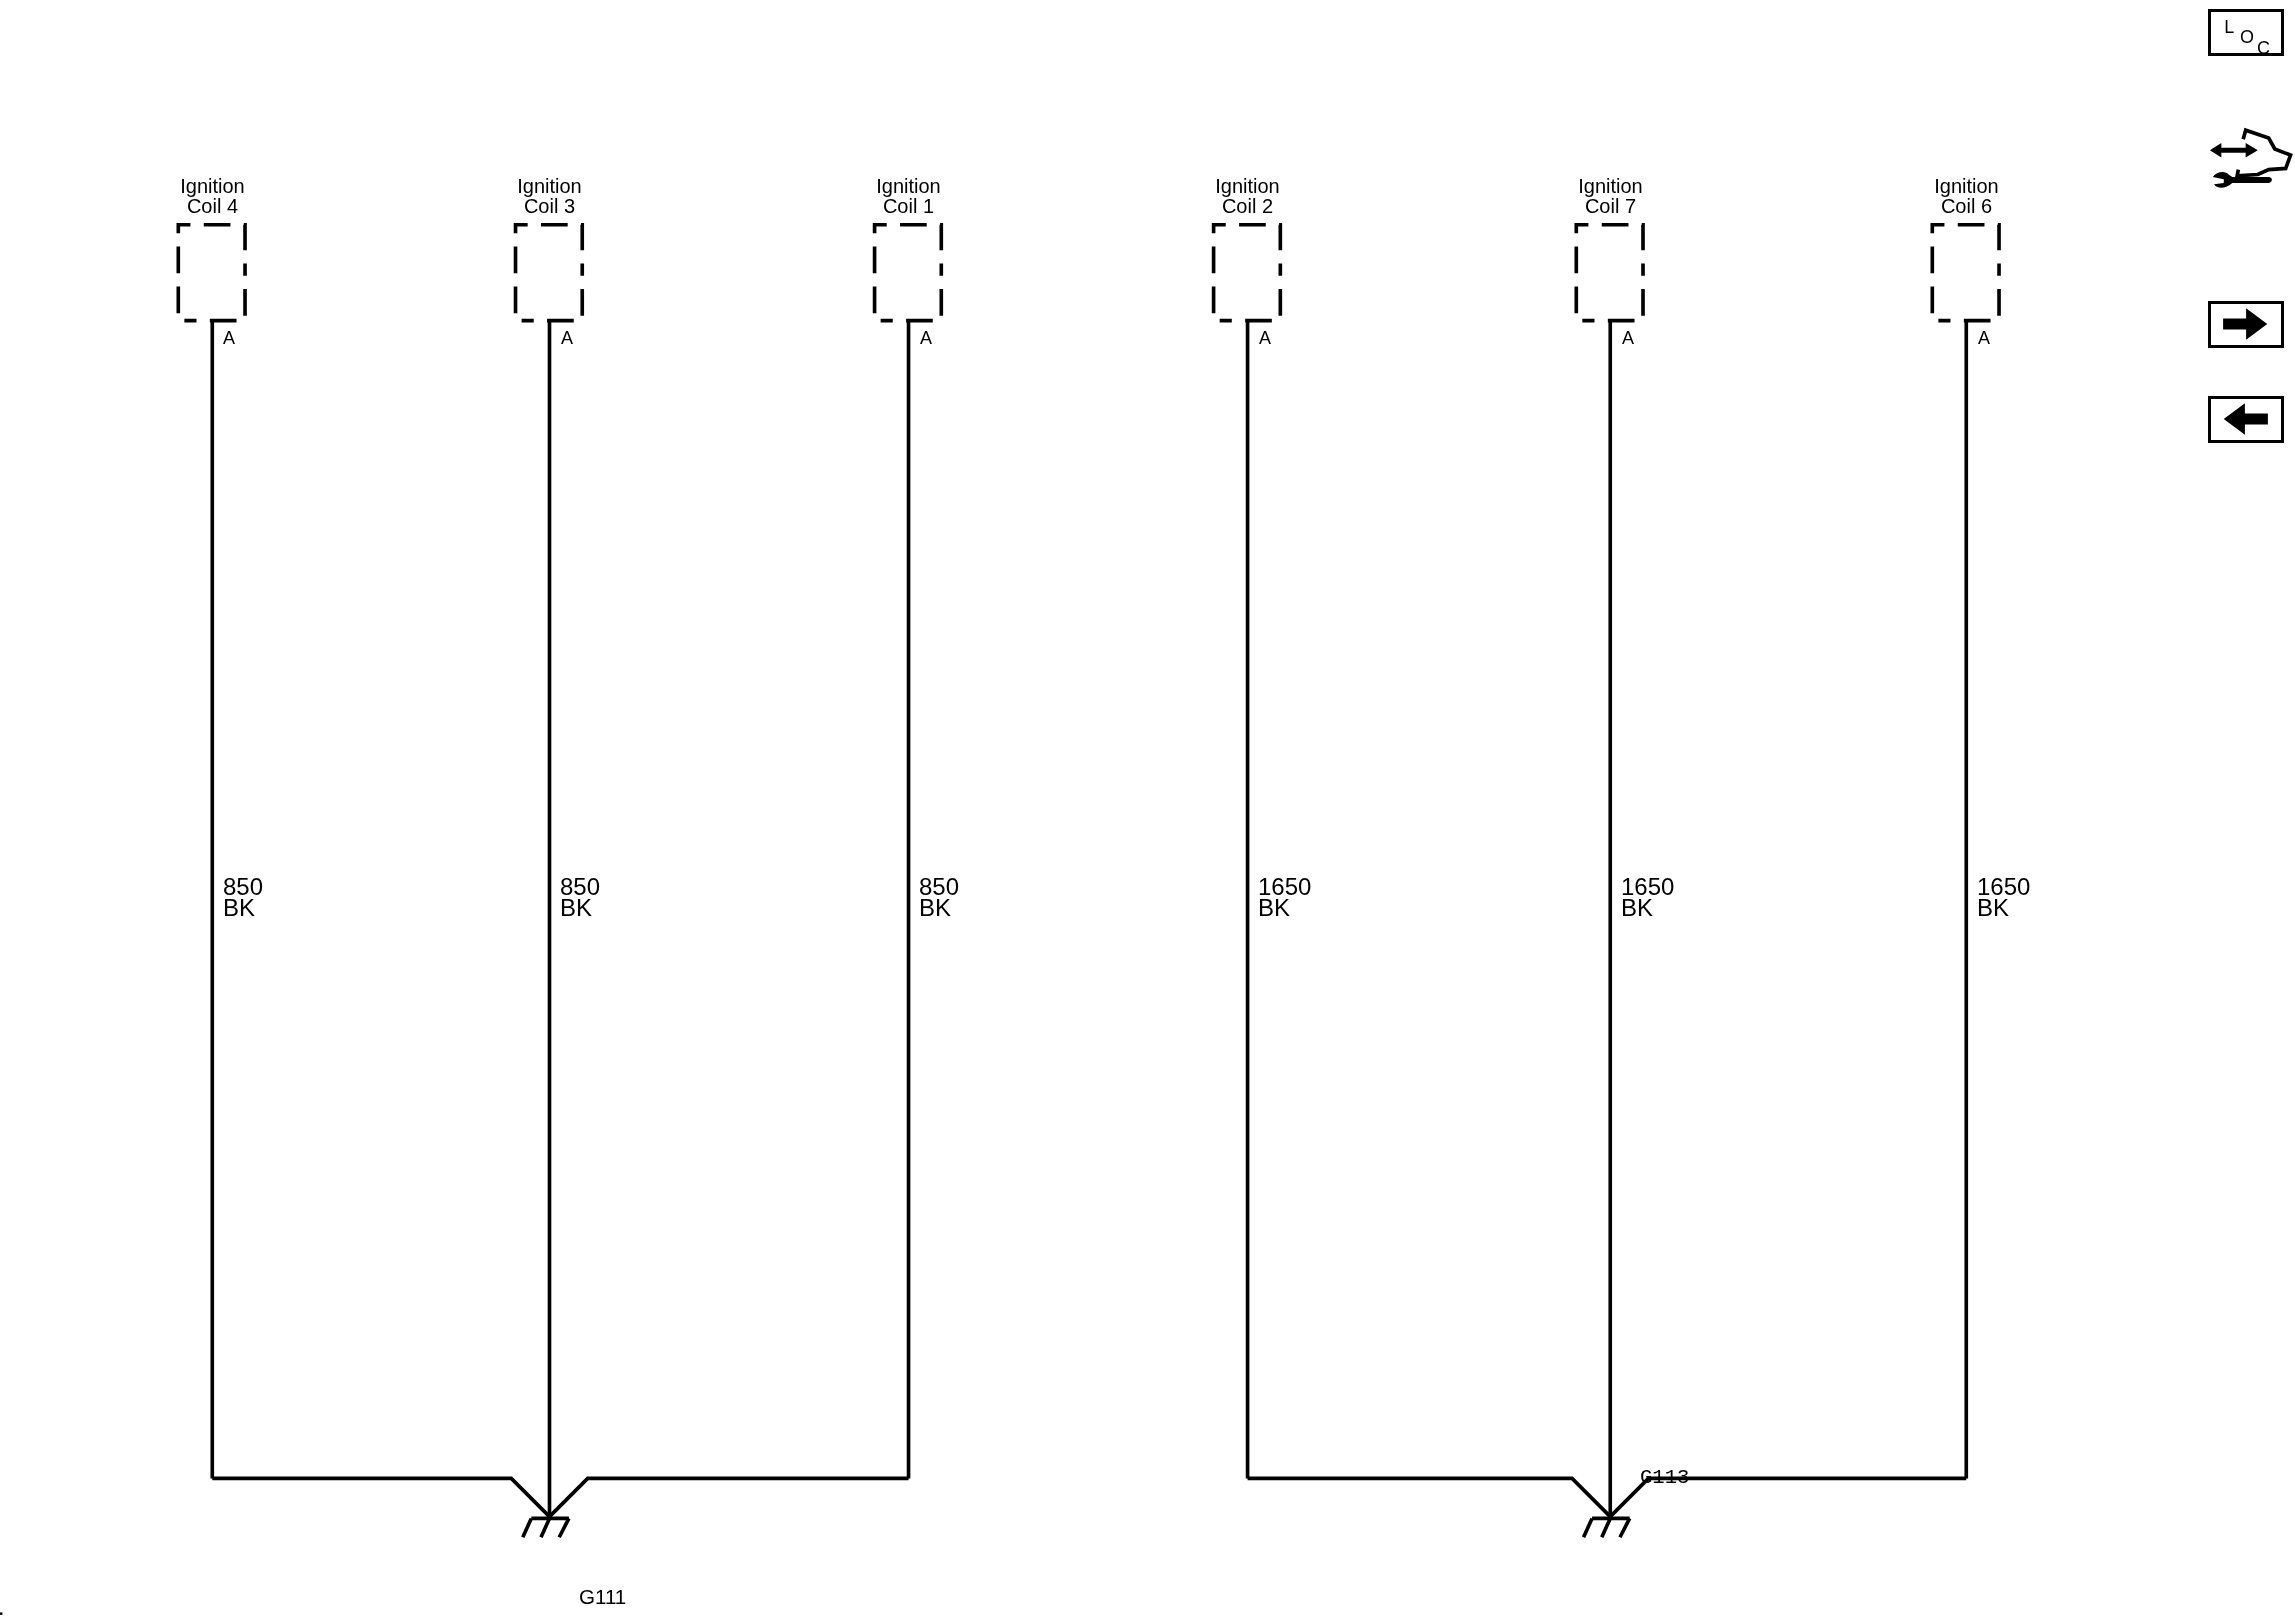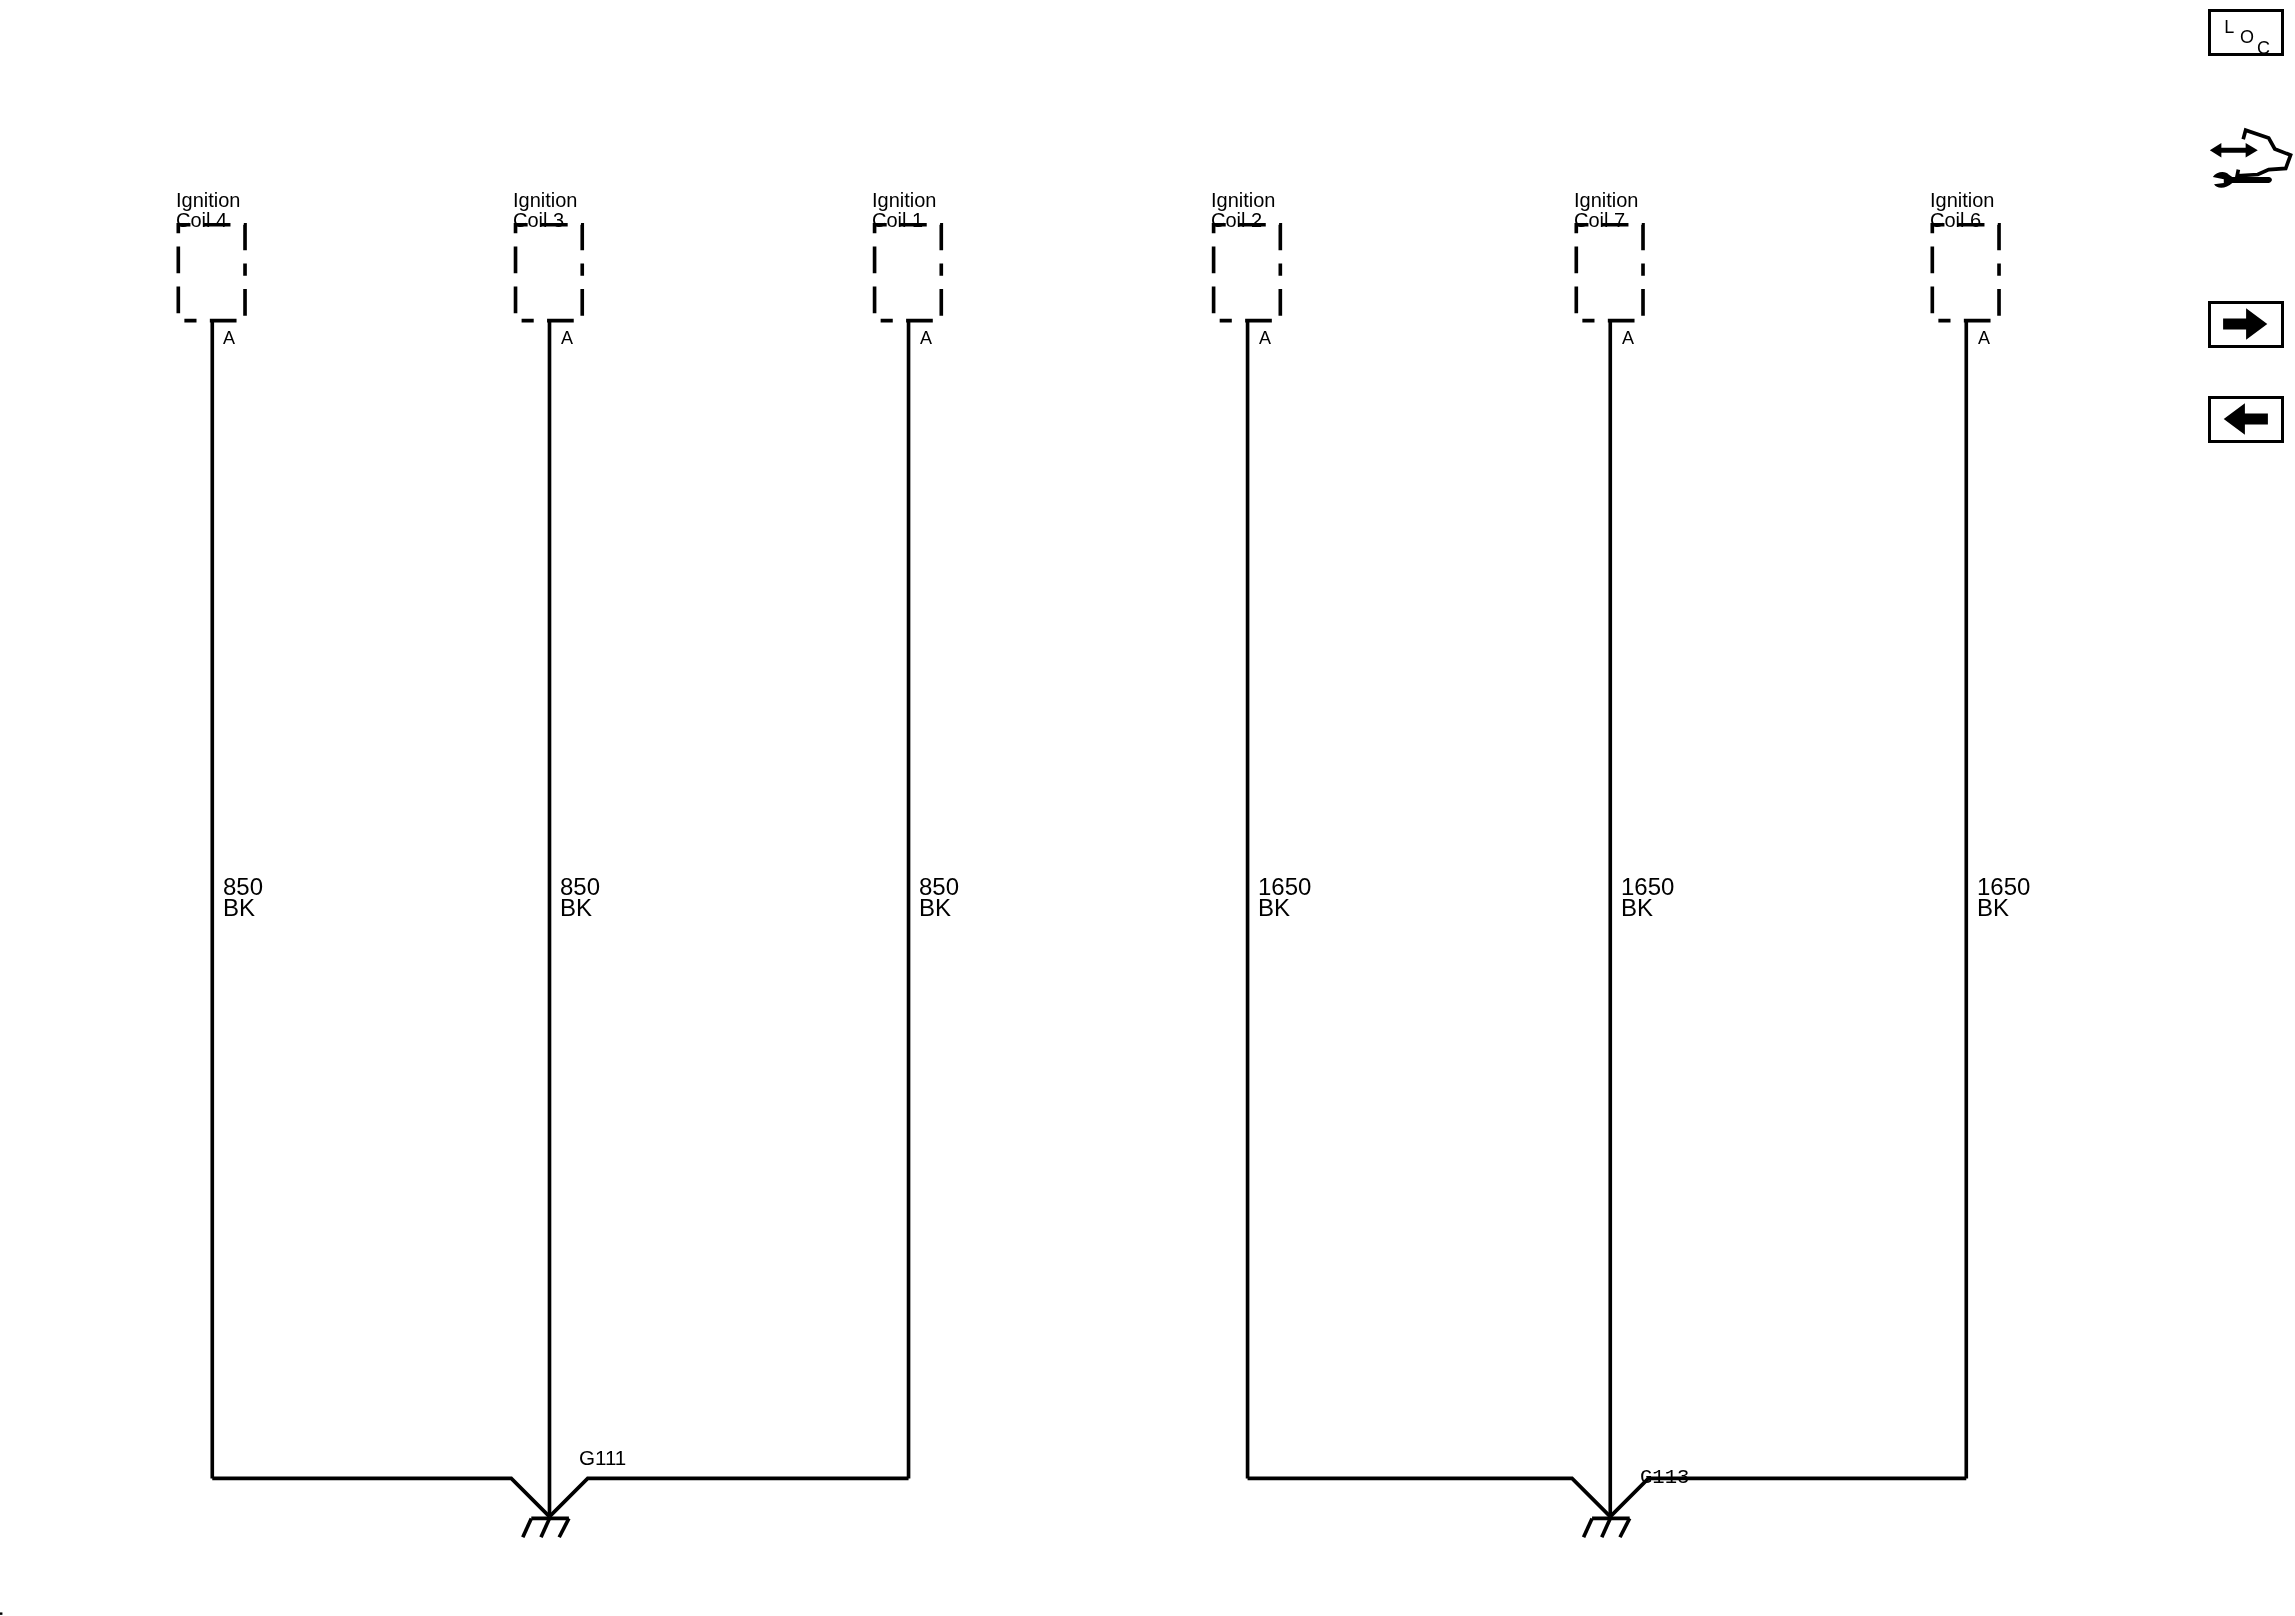--- a/index.html
+++ b/index.html
@@ -1,19 +1,19 @@
 <!DOCTYPE html>
 <html style="font-size:9.7px"><head>
 <meta charset="utf-8">
 <style>
   html, body { margin: 0; padding: 0; background: #ffffff; }
   body { width: 2295px; height: 1617px; position: relative; overflow: hidden;
          font-family: "Liberation Sans", "DejaVu Sans", sans-serif; color: #000; }
   #diagram { position: absolute; left: 0; top: 0; }
-  .lbl { position: absolute; font-size: 20px; line-height: 20px; white-space: nowrap; margin-top: 14px; }
+  .lbl { position: absolute; font-size: 20px; line-height: 20px; text-align: center; white-space: nowrap; }
   .pin { position: absolute; font-size: 18px; line-height: 18px; }
   .wire-lbl { position: absolute; font-size: 24px; line-height: 20.6px; }
   .gnd-lbl { position: absolute; font-size: 20.6px; line-height: 20.6px; }
   .nav { position: absolute; border: 3.6px solid #000; background: #fff; box-sizing: border-box; cursor: pointer; }
   .loc-l, .loc-o, .loc-c { position: absolute; font-size: 18px; line-height: 18px; }
 </style>
 </head>
 <body>
 
 <svg id="diagram" width="2295" height="1617" viewBox="0 0 3784 2665" xmlns="http://www.w3.org/2000/svg">
@@ -118,21 +118,21 @@
 </div>
 <div class="wire-lbl" style="left:1621px; top:877px;">
   <div>1650</div>
   <div>BK</div>
 </div>
 <div class="wire-lbl" style="left:1977px; top:877px;">
   <div>1650</div>
   <div>BK</div>
 </div>
 
-<div class="gnd-lbl" style="left:579px; top:1448px;">G111</div>
+<div class="gnd-lbl" style="left:579px; top:1587px;">G111</div>
 <div class="gnd-lbl" style="left:1640px; top:1468px;font-family:Liberation Mono, monospace;">G113</div>
 
 <div class="nav" style="left:2208px; top:8.5px; width:76px; height:47px;">
   <span class="loc-l" style="left:13.3px; top:6px;">L</span>
   <span class="loc-o" style="left:29px; top:16px;">O</span>
   <span class="loc-c" style="left:46px; top:27px;">C</span>
 </div>
 
 <svg style="position:absolute; left:2208px; top:127px; cursor:pointer;" width="85" height="61" viewBox="0 0 140 100" xmlns="http://www.w3.org/2000/svg">
 

